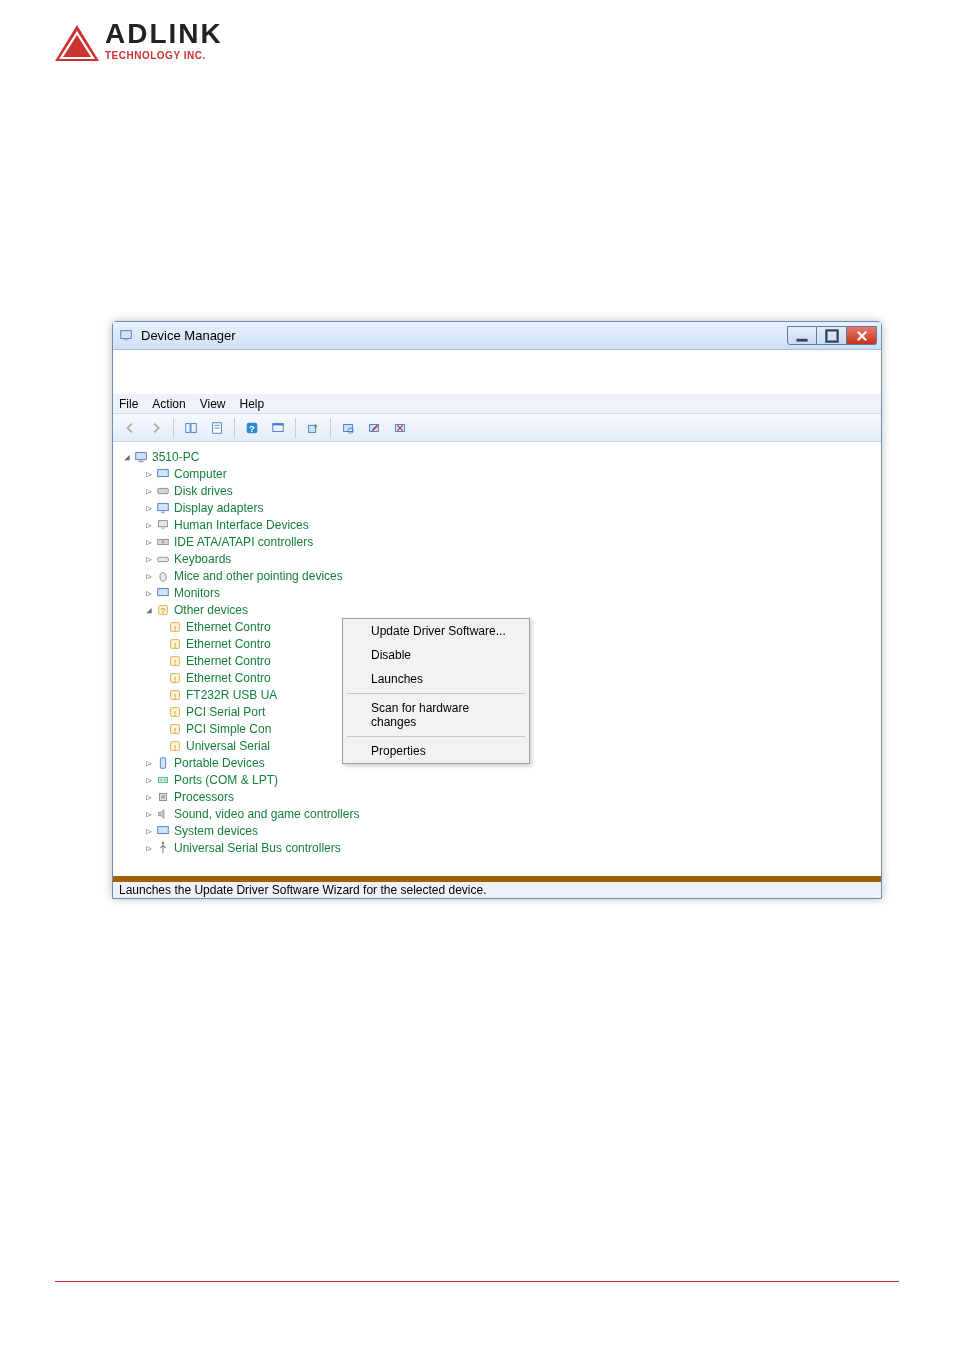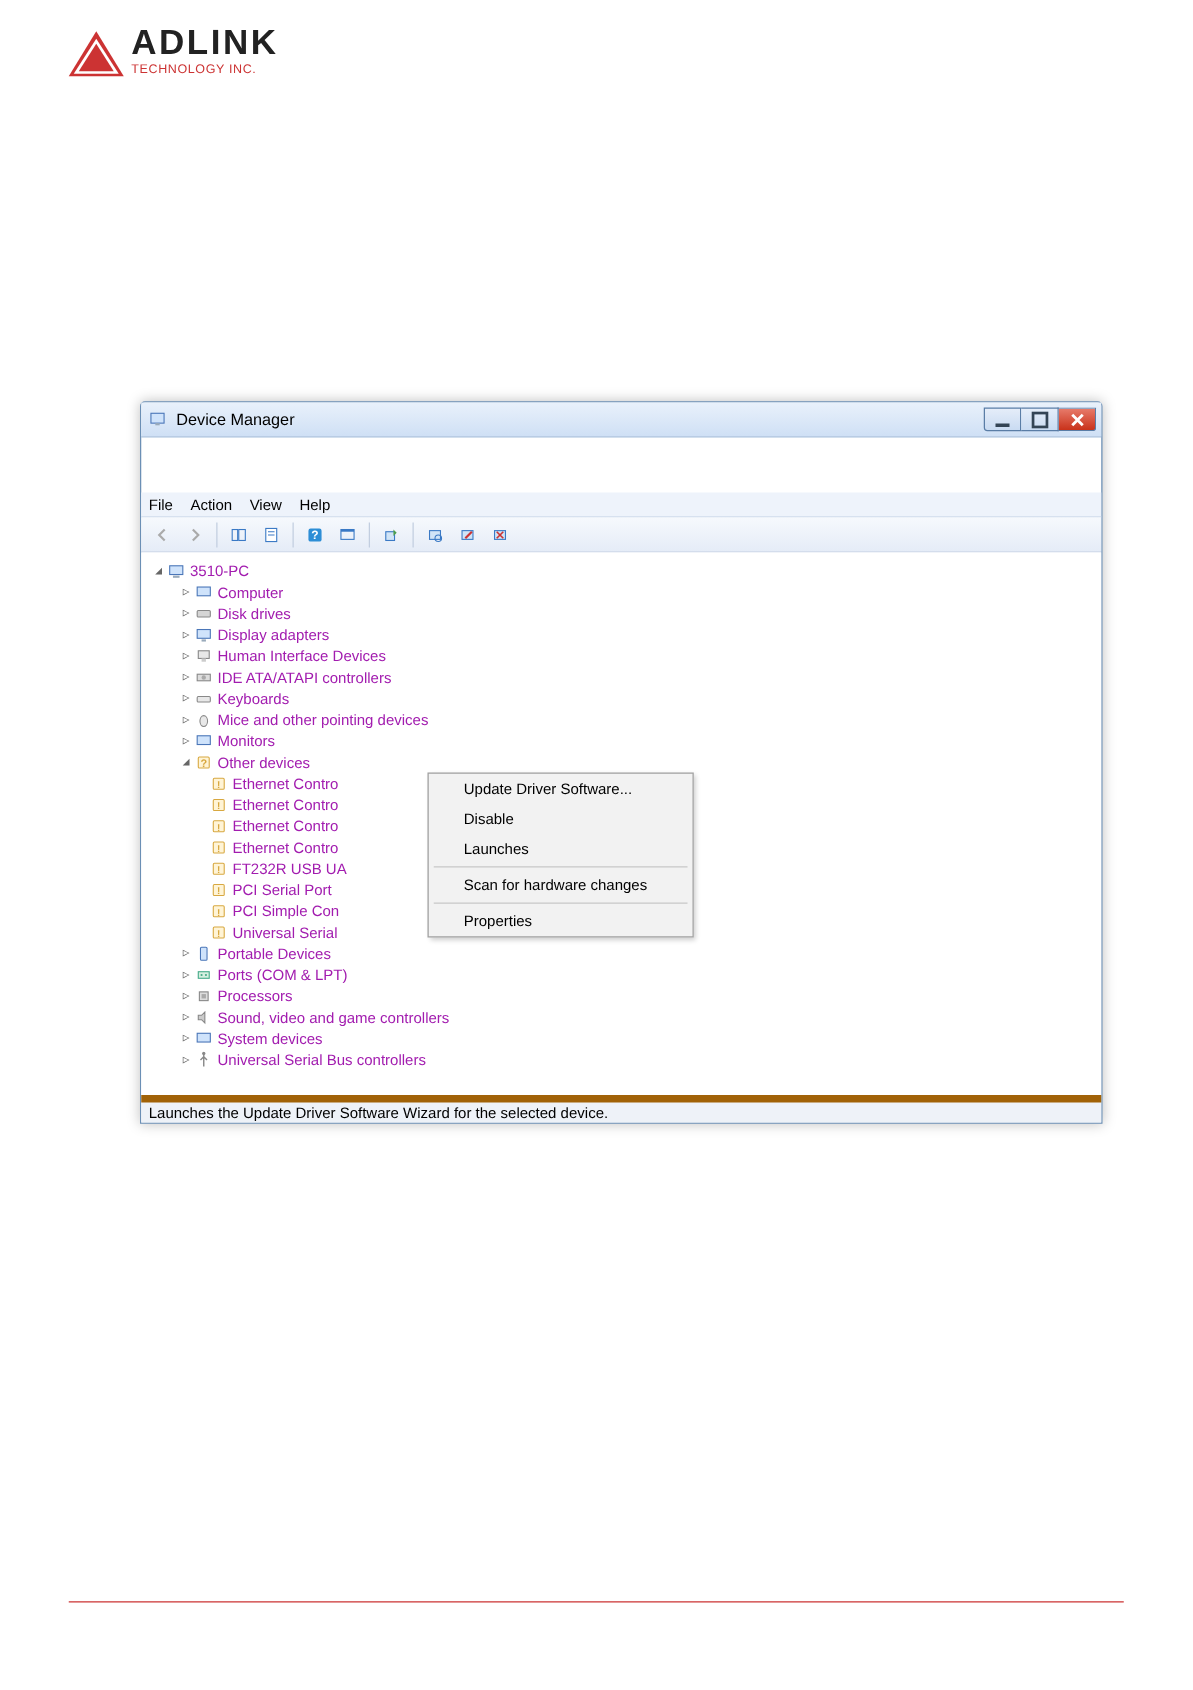--- a/index.html
+++ b/index.html
@@ -45,21 +45,21 @@
     }
     .logo-text { display: inline-block; }
     .logo-title {
       font-size: 28px;
       font-weight: 800;
       letter-spacing: 2px;
       color: #222;
     }
     .logo-sub {
       font-size: 10px;
-      font-weight: 400;
+      font-weight: 700;
       letter-spacing: 0.5px;
       color: #c33;
     }
     .page-rule {
       position: absolute;
       left: 55px; right: 55px;
       bottom: 70px;
       height: 1px;
       background: #c33;
     }
@@ -138,29 +138,29 @@
       padding-left: 4px;
       white-space: nowrap;
       position: relative;
     }
     .expander {
       width: 12px; text-align: center;
       font-size: 9px; color: #666;
       font-family: monospace;
     }
     .nicon { width: 16px; height: 16px; margin-right: 3px; display: inline-flex; align-items: center; justify-content: center; font-size: 12px; }
-    .label { color: #a21caf; }
+    .label { color: #15803d; }
     .indent1 { padding-left: 26px; }
     .indent2 { padding-left: 50px; }
 
     .context-menu {
       position: absolute;
       left: 225px;
       top: 0;
-      width: 213px;
+      width: 188px;
       background: #f2f2f2;
       border: 1px solid #a0a0a0;
       box-shadow: 2px 2px 4px rgba(0,0,0,0.2);
       z-index: 10;
     }
     .cmitem {
       padding: 5px 12px 5px 28px;
       color: #000;
       position: relative;
     }

